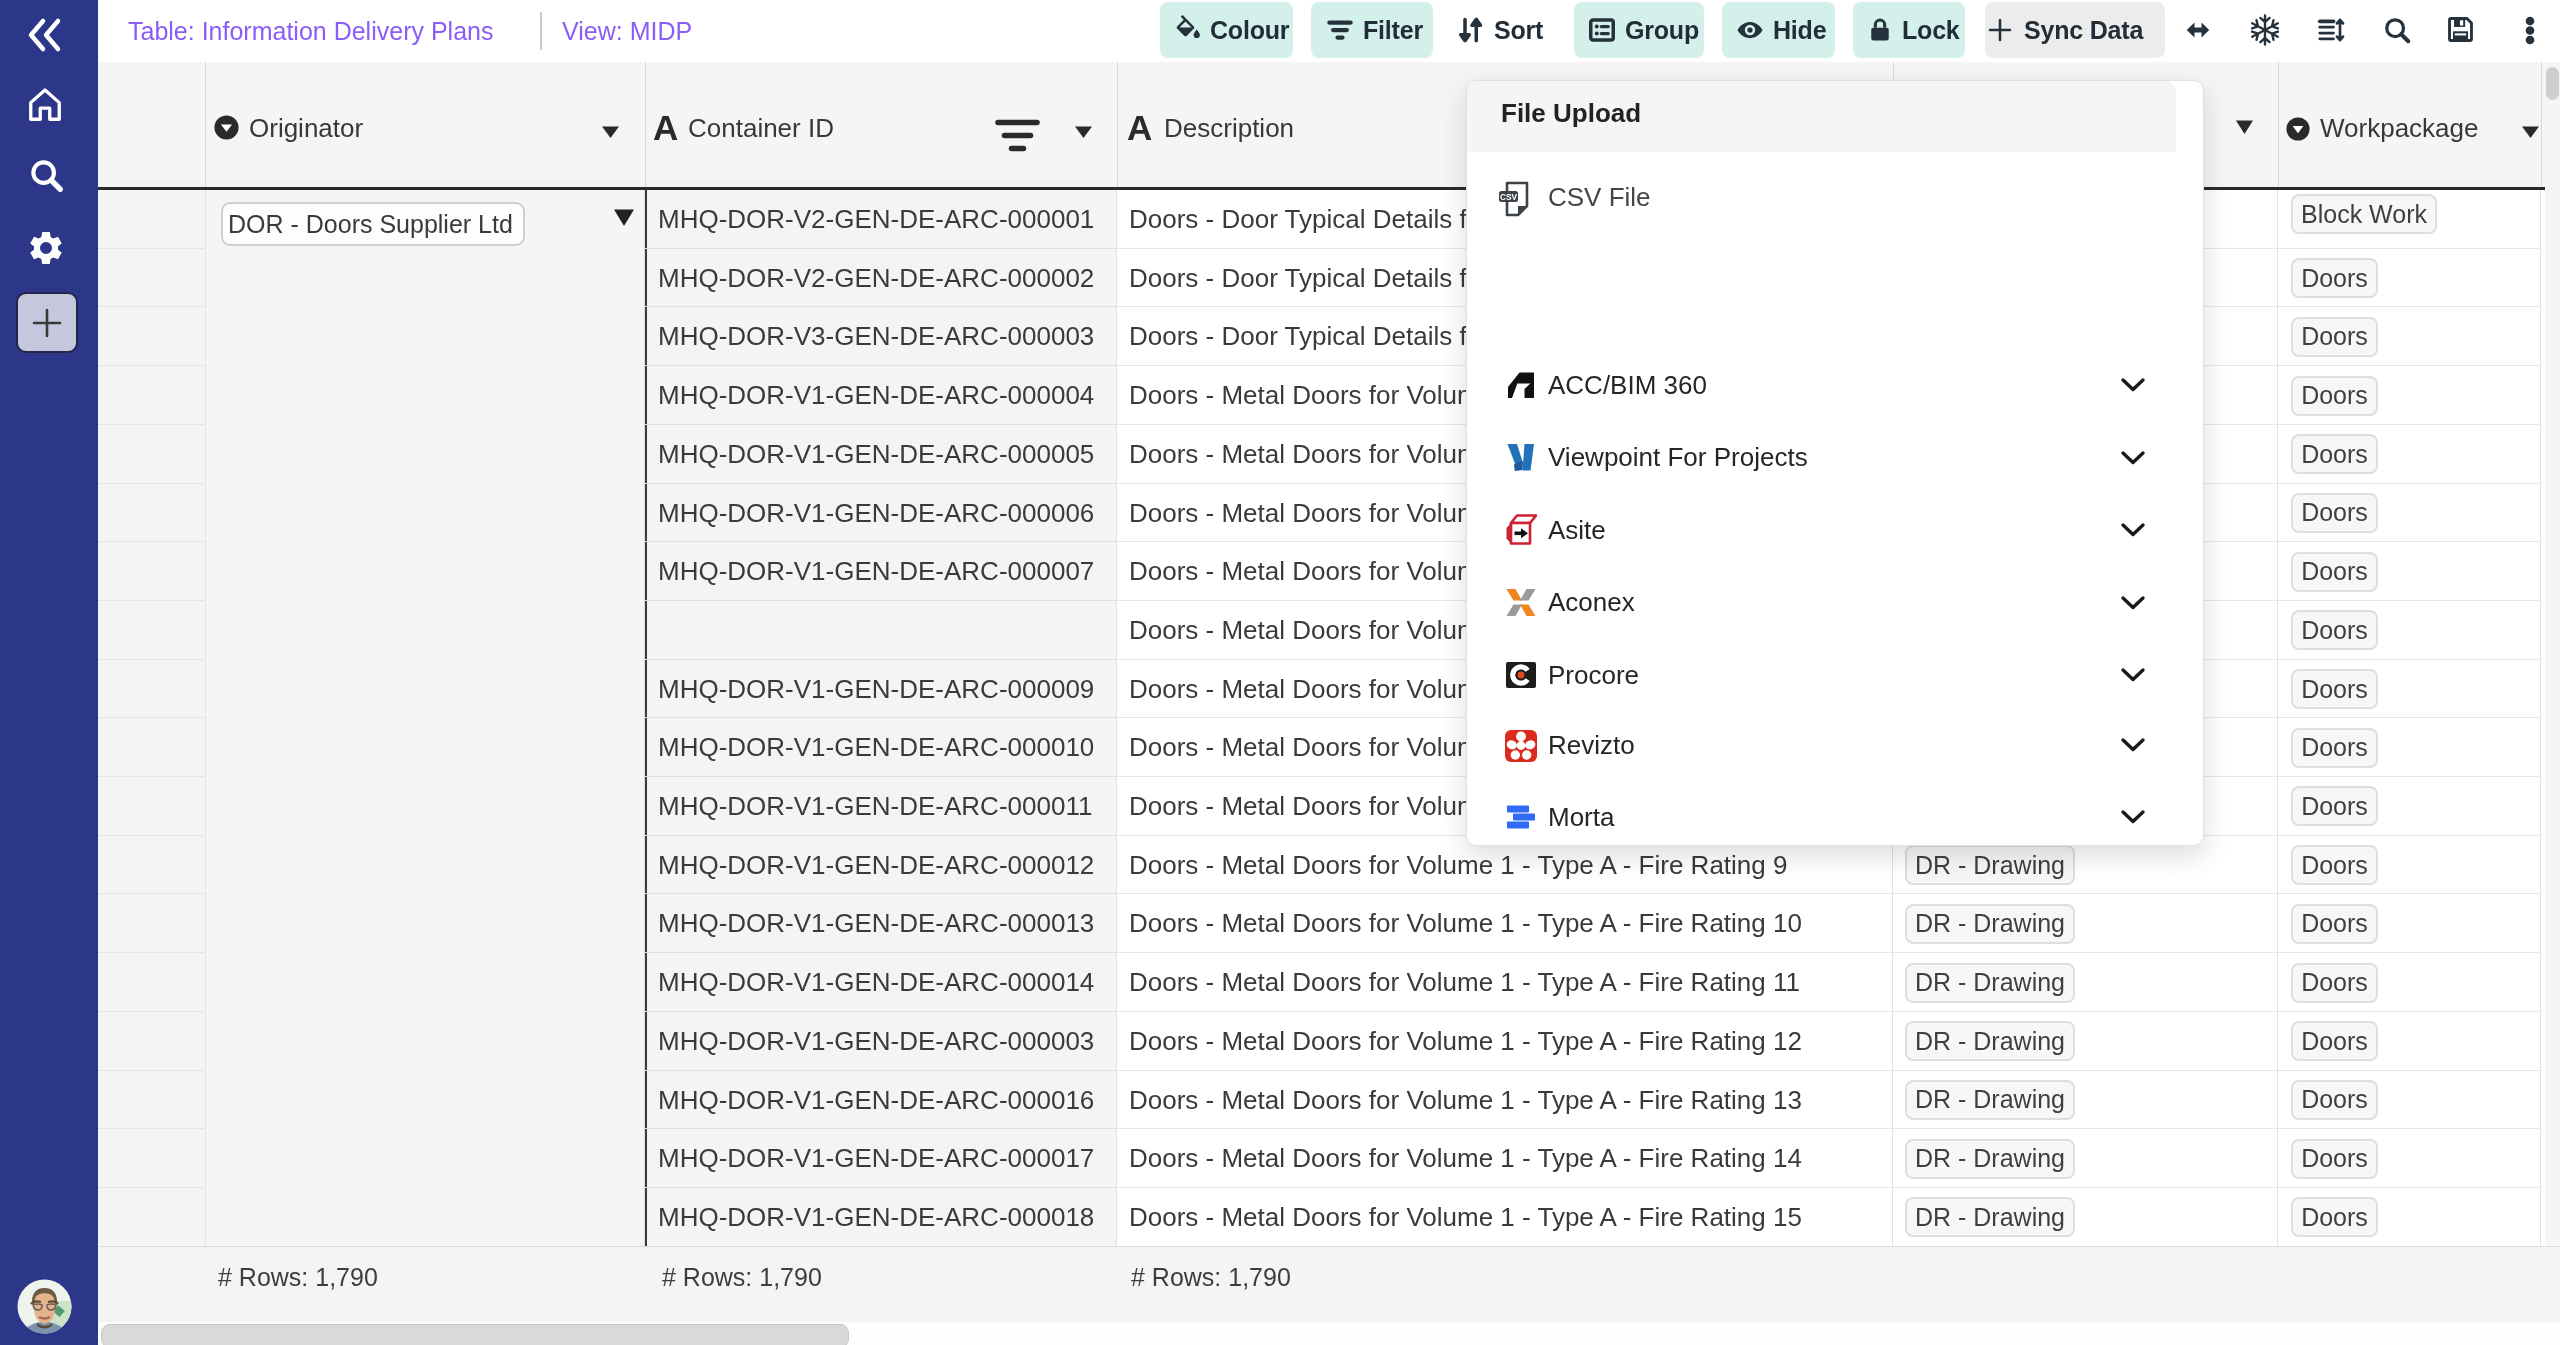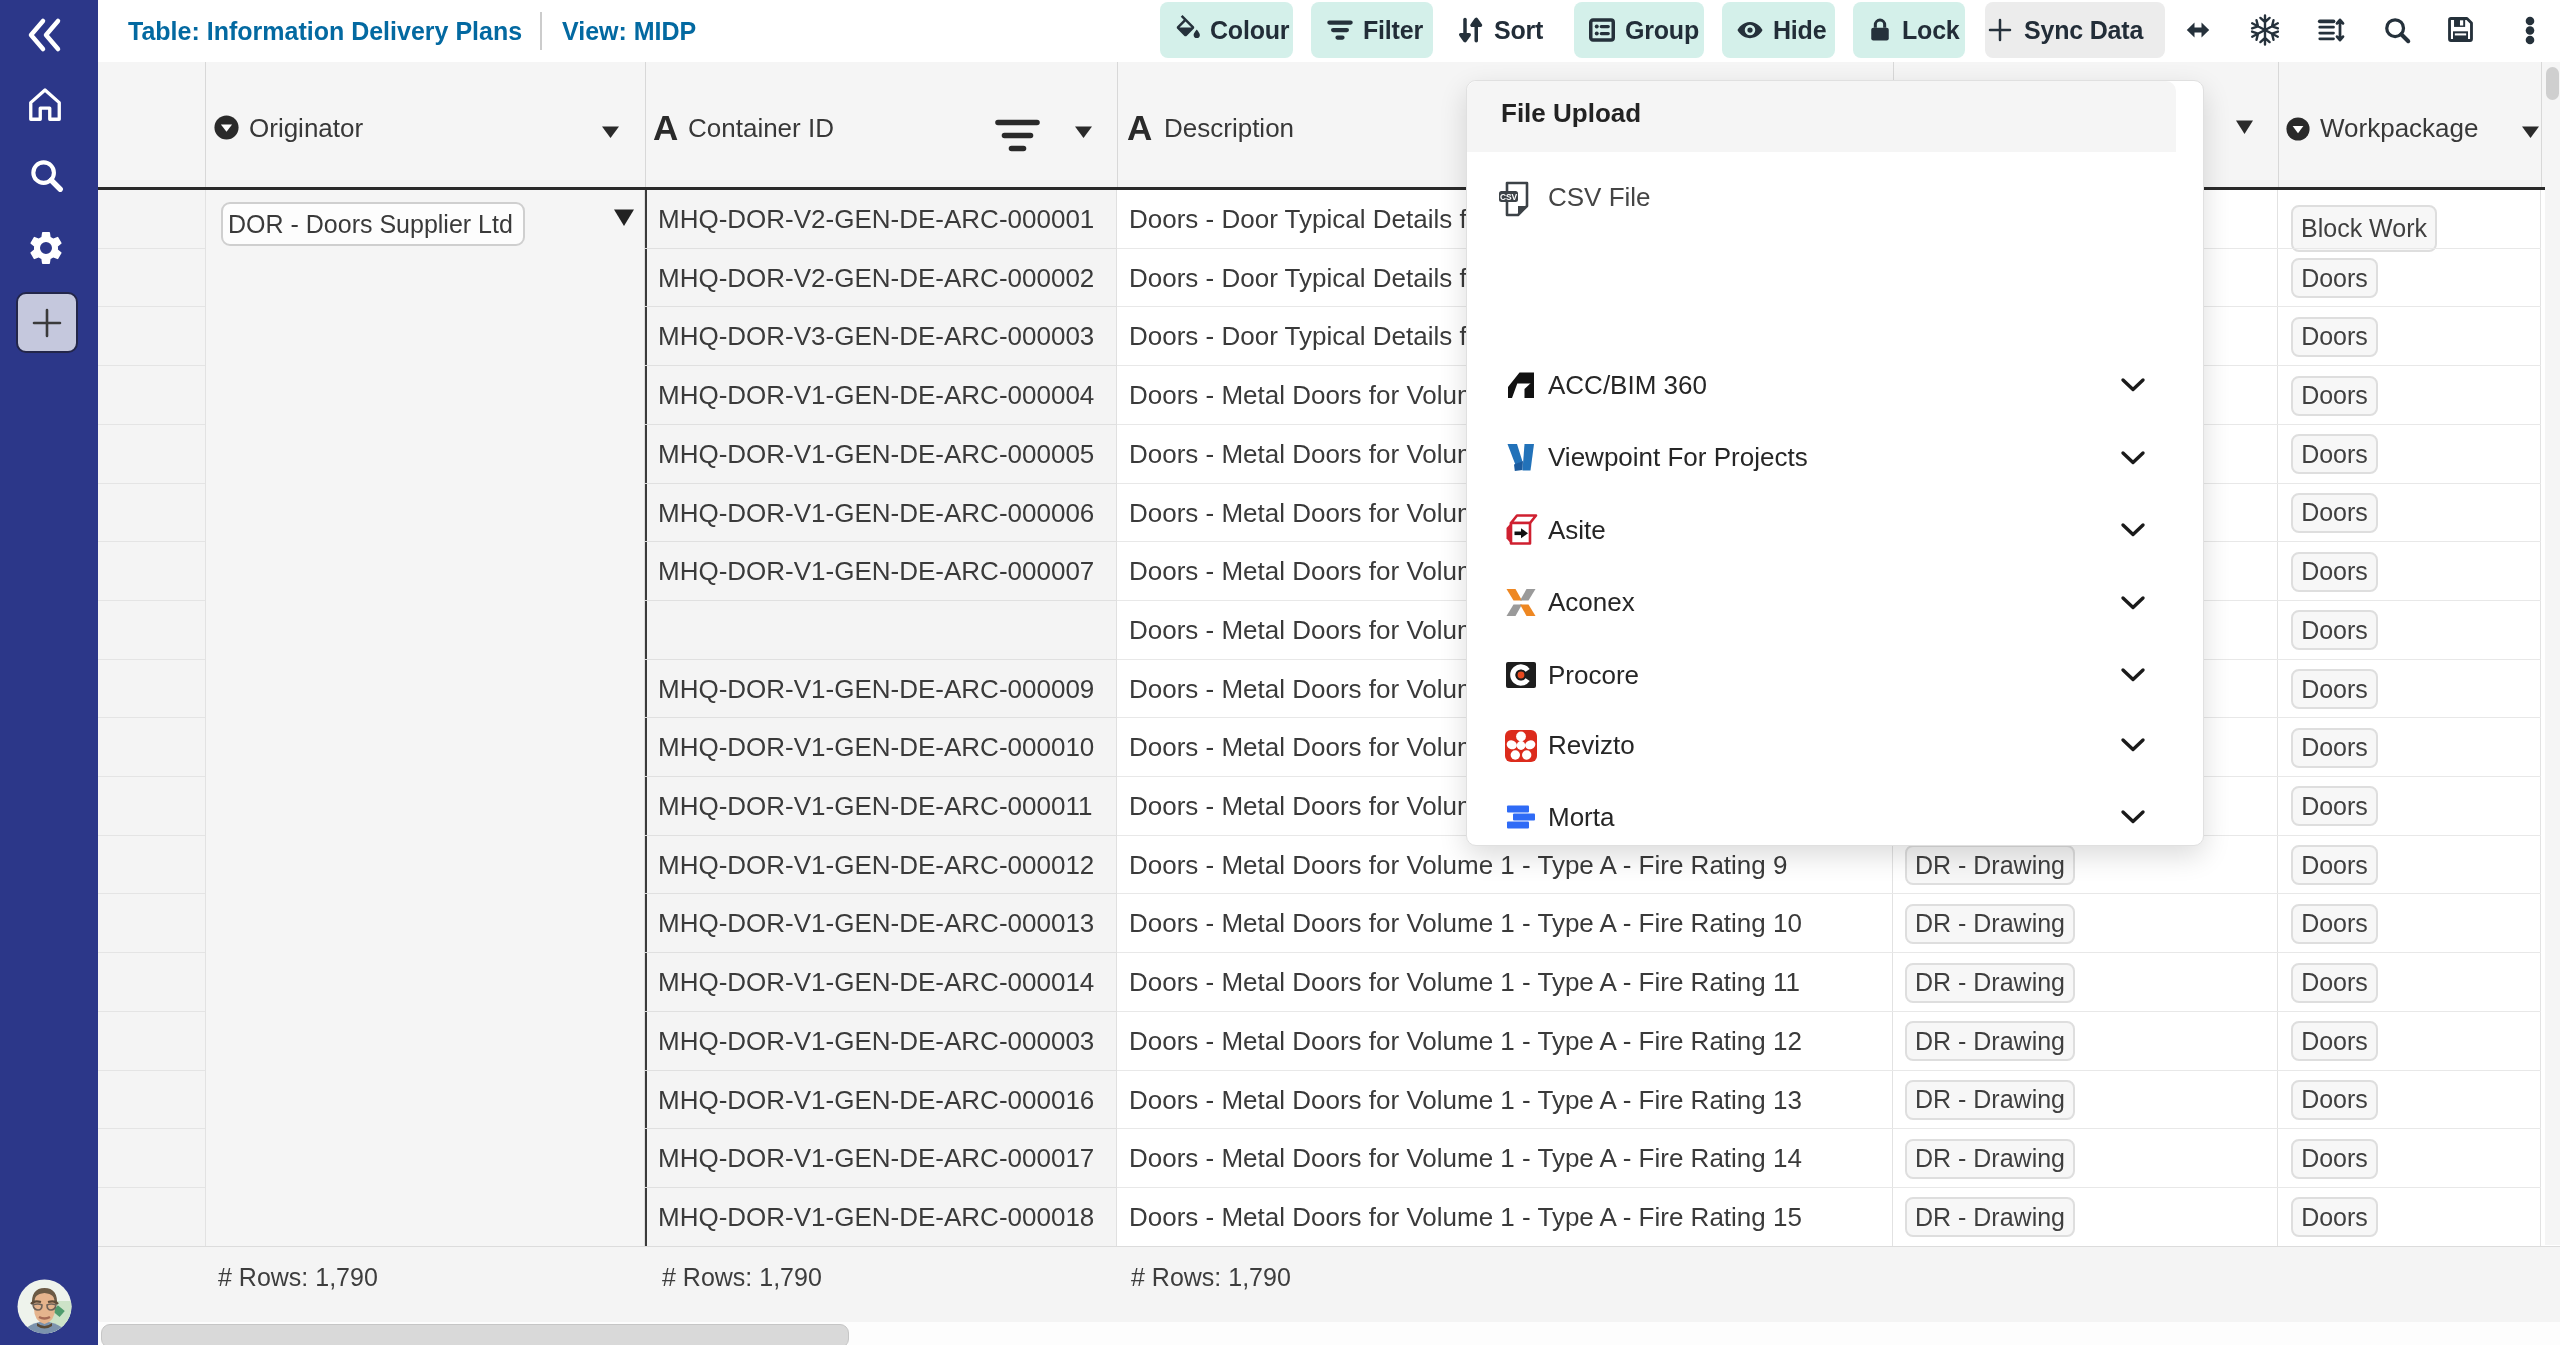--- a/index.html
+++ b/index.html
@@ -5,21 +5,21 @@
 * { margin:0; padding:0; box-sizing:border-box; }
 html,body { width:2560px; height:1345px; overflow:hidden; }
 body { font-family:"Liberation Sans", sans-serif; background:#fff; position:relative; }
 .abs { position:absolute; }
 
 
 #sidebar { left:0; top:0; width:98px; height:1345px; background:#2c3789; z-index:50; }
 
 
 #topbar { left:98px; top:0; width:2462px; height:62px; background:#fff; z-index:30; }
-.ttl { font-weight:bold; font-size:25px; color:#0369a1; top:0; height:62px; line-height:62px; white-space:nowrap; }
+.ttl { font-weight:normal; font-size:25px; color:#8b5cf6; top:0; height:62px; line-height:62px; white-space:nowrap; }
 .tbtn { top:2px; height:56px; border-radius:8px; display:flex; align-items:center; font-weight:bold; font-size:25px; color:#222d38; letter-spacing:-0.2px; white-space:nowrap; }
 .mint { background:#d4f0ea; }
 .gray { background:#ececec; }
 
 
 #thead { left:98px; top:62px; width:2462px; height:128px; background:#f5f5f5; z-index:5; }
 .hsep { position:absolute; top:0; width:1px; height:128px; background:#d8d8d8; }
 .hlabel { position:absolute; font-size:26px; color:#383838; white-space:nowrap; }
 #blackline { left:98px; top:187px; width:2447px; height:3px; background:#2a2a2a; z-index:6; }
 
@@ -218,21 +218,21 @@
   <div class="abs" style="left:1019px;top:0;width:776px;height:1056px;background:#fff;border-right:1px solid #e2e2e2;"></div>
   <div class="abs" style="left:1795px;top:0;width:385px;height:1056px;background:#fff;border-right:1px solid #e2e2e2;"></div>
   <div class="abs" style="left:2180px;top:0;width:263px;height:1056px;background:#fff;border-right:1px solid #e2e2e2;"></div>
   <div class="abs" style="left:0;top:57.7px;width:107px;height:1px;background:#e4e4e4;"></div>
   <div class="cell" style="left:560px;top:0.0px;width:459px;height:58.7px;line-height:58.7px;">MHQ-DOR-V2-GEN-DE-ARC-000001</div>
   <div class="abs" style="left:547px;top:57.7px;width:472px;height:1px;background:#e0e0e0;"></div>
   <div class="cell" style="left:1031px;top:0.0px;width:764px;height:58.7px;line-height:58.7px;">Doors - Door Typical Details for Volume 1</div>
   <div class="abs" style="left:1019px;top:57.7px;width:776px;height:1px;background:#e8e8e8;"></div>
   <div class="chip" style="left:1807px;top:9.4px;width:170px;height:40px;">DR - Drawing</div>
   <div class="abs" style="left:1795px;top:57.7px;width:385px;height:1px;background:#e8e8e8;"></div>
-  <div class="chip" style="left:2193px;top:15px;width:146px;height:47px;">Block Work</div>
+  <div class="chip" style="left:2193px;top:4px;width:146px;height:40px;">Block Work</div>
   <div class="abs" style="left:2180px;top:57.7px;width:263px;height:1px;background:#e8e8e8;"></div>
   <div class="abs" style="left:0;top:116.4px;width:107px;height:1px;background:#e4e4e4;"></div>
   <div class="cell" style="left:560px;top:58.7px;width:459px;height:58.7px;line-height:58.7px;">MHQ-DOR-V2-GEN-DE-ARC-000002</div>
   <div class="abs" style="left:547px;top:116.4px;width:472px;height:1px;background:#e0e0e0;"></div>
   <div class="cell" style="left:1031px;top:58.7px;width:764px;height:58.7px;line-height:58.7px;">Doors - Door Typical Details for Volume 1</div>
   <div class="abs" style="left:1019px;top:116.4px;width:776px;height:1px;background:#e8e8e8;"></div>
   <div class="chip" style="left:1807px;top:68.1px;width:170px;height:40px;">DR - Drawing</div>
   <div class="abs" style="left:1795px;top:116.4px;width:385px;height:1px;background:#e8e8e8;"></div>
   <div class="chip" style="left:2193px;top:68.1px;width:87px;height:40px;">Doors</div>
   <div class="abs" style="left:2180px;top:116.4px;width:263px;height:1px;background:#e8e8e8;"></div>

